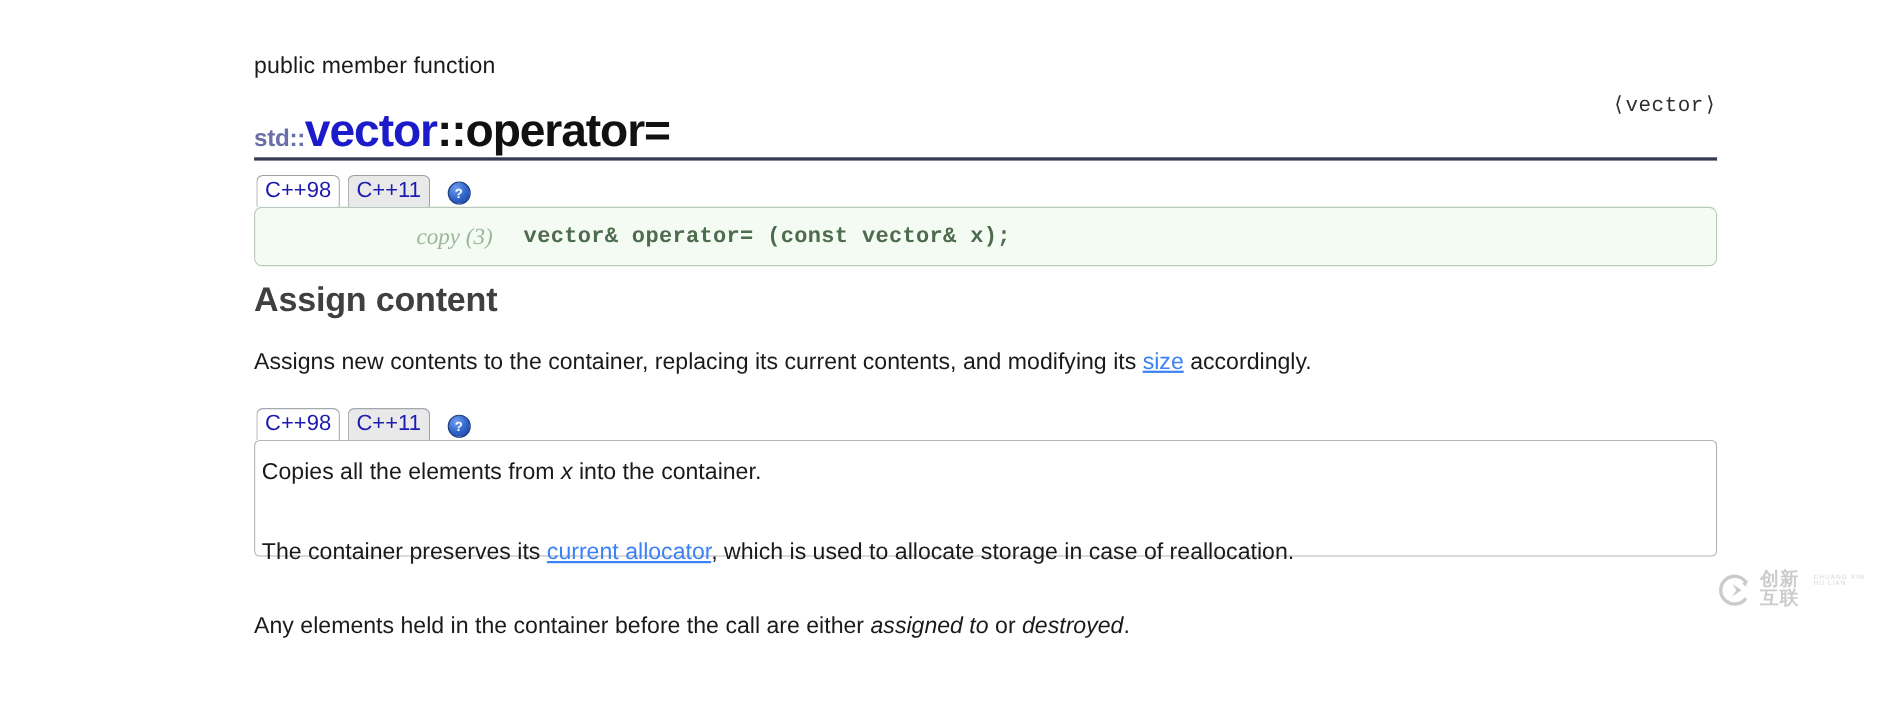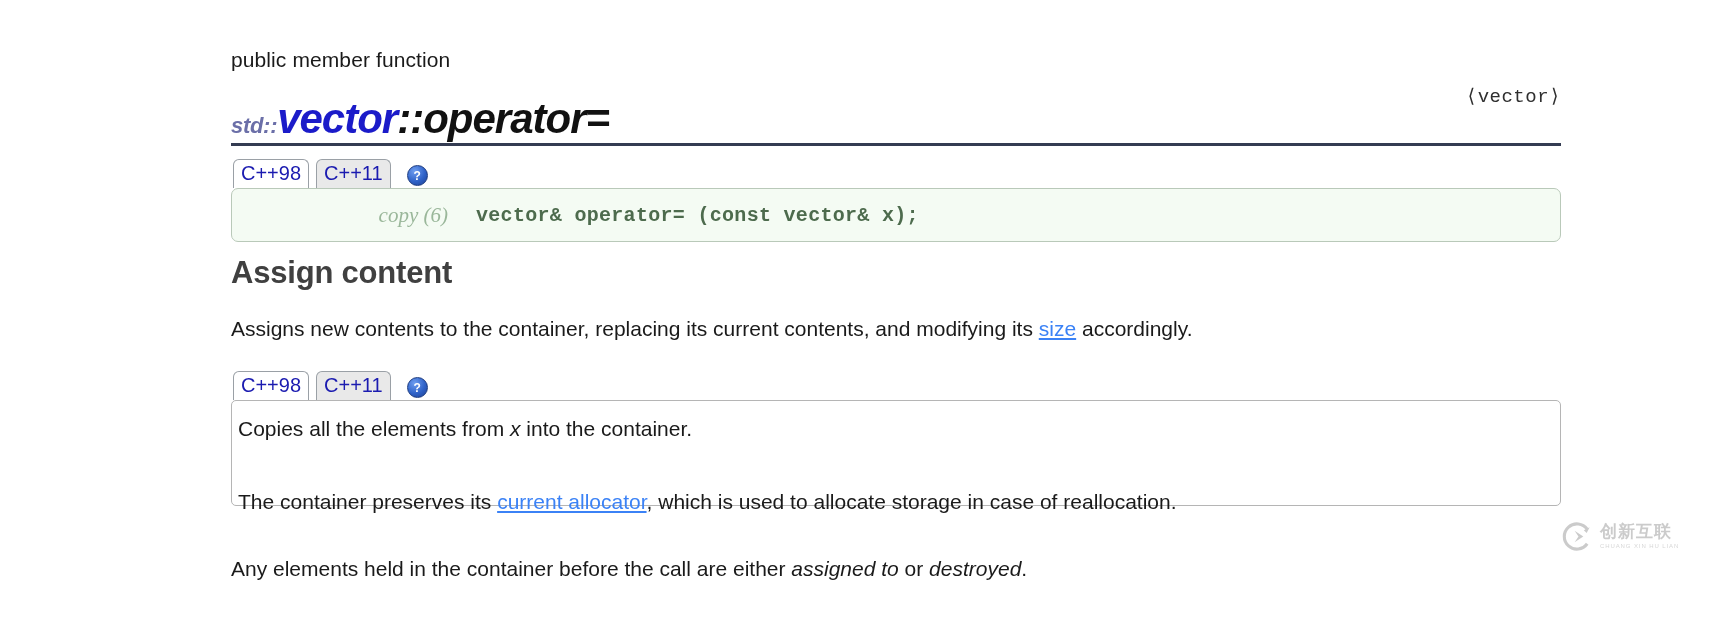--- a/index.html
+++ b/index.html
@@ -41,21 +41,20 @@
     top: 82px;
     width: 1330px;
     height: 58px;
   }
   .title {
     position: absolute;
     left: 0;
     bottom: 0;
     white-space: nowrap;
     line-height: 1;
-    font-style: italic;
   }
   .title .ns {
     font-size: 22px;
     font-weight: 700;
     color: #6b6fa8;
     letter-spacing: -0.3px;
     vertical-align: baseline;
   }
   .title .cls {
     font-size: 42px;
@@ -244,21 +243,21 @@
     opacity: 0.45;
     color: #8d8d8d;
     user-select: none;
   }
   .wm-mark {
     width: 31px;
     height: 31px;
     position: relative;
     flex: 0 0 auto;
   }
-  .wm-text { display: flex; flex-direction: column; line-height: 1; }
+  .wm-text { display: flex; flex-direction: row; line-height: 1; }
   .wm-cn {
     font-size: 17px;
     font-weight: 700;
     letter-spacing: 1px;
     color: #8d8d8d;
     font-family: "DejaVu Sans", sans-serif;
   }
   .wm-en {
     font-size: 6px;
     letter-spacing: 0.9px;
@@ -283,21 +282,21 @@
 
   <div class="title-rule"></div>
 
   <div class="panel" id="signature-panel">
     <div class="tabbar">
       <div class="tab first">C++98</div>
       <div class="tab inactive">C++11</div>
       <div class="help-icon">?</div>
     </div>
     <div class="panel-body">
-      <span class="sig-label">copy (6)</span>
+      <span class="sig-label">copy (3)</span>
       <span class="sig-code">vector&amp; operator= (const vector&amp; x);</span>
     </div>
   </div>
 
   <div class="section-heading">Assign content</div>
 
   <div class="para" id="intro-para">
     <span>Assigns new contents to the container, replacing its current contents, and modifying its </span><a class="doclink" href="#">size</a><span> accordingly.</span>
   </div>
 

